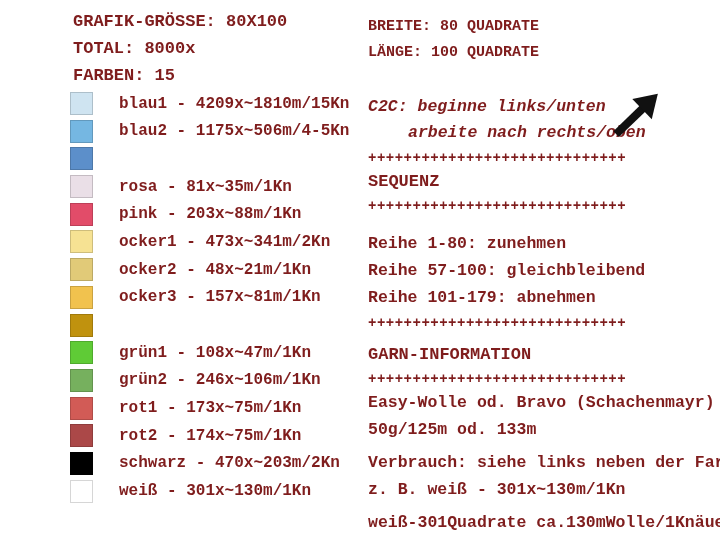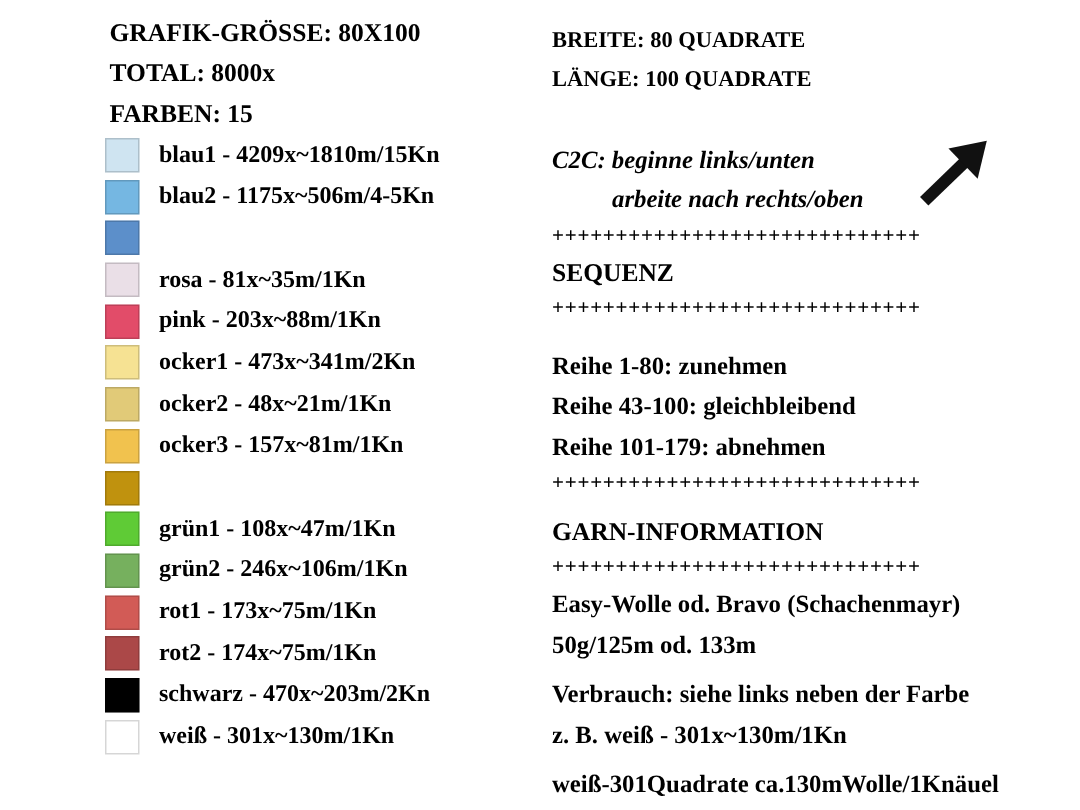--- a/index.html
+++ b/index.html
@@ -1,22 +1,22 @@
 <!DOCTYPE html>
 <html><head>
 <meta charset="utf-8">
 <style>
   html, body { margin: 0; padding: 0; background: #ffffff; }
   .page {
     position: relative;
     width: 720px;
     height: 540px;
     background: #ffffff;
-    font-family: Liberation Serif, serif;
-    color: #000000;
+    font-family: Liberation Mono, monospace;
+    color: #7f1d1d;
     overflow: hidden;
   }
 
   
   .header-left {
     position: absolute;
     left: 73px;
     top: 8px;
     font-size: 17px;
     font-weight: 700;
@@ -27,20 +27,21 @@
     position: absolute;
     left: 70px;
     top: 92px;
   }
   .legend-row {
     display: flex;
     align-items: center;
     height: 23px;
     margin-bottom: 4.7px;
     white-space: nowrap;
+    gap: 13px;
   }
   .swatch {
     width: 23px;
     height: 23px;
     box-sizing: border-box;
     border: 1px solid rgba(0,0,0,0.16);
     margin-right: 13px;
     flex: 0 0 auto;
   }
   .legend-label {
@@ -171,21 +172,21 @@
       <div>C2C: beginne links/unten</div>
       <div class="c2c-line2">arbeite nach rechts/oben</div>
     </div>
 
     <div class="divider">+++++++++++++++++++++++++++++</div>
     <div class="section-title">SEQUENZ</div>
     <div class="divider">+++++++++++++++++++++++++++++</div>
 
     <div class="sequenz-rows">
       <div>Reihe 1-80: zunehmen</div>
-      <div>Reihe 43-100: gleichbleibend</div>
+      <div>Reihe 57-100: gleichbleibend</div>
       <div>Reihe 101-179: abnehmen</div>
     </div>
     <div class="divider">+++++++++++++++++++++++++++++</div>
 
     <div class="section-title garn-title">GARN-INFORMATION</div>
     <div class="divider">+++++++++++++++++++++++++++++</div>
 
     <div class="garn-lines">
       <div>Easy-Wolle od. Bravo  (Schachenmayr)</div>
       <div>50g/125m od. 133m</div>

